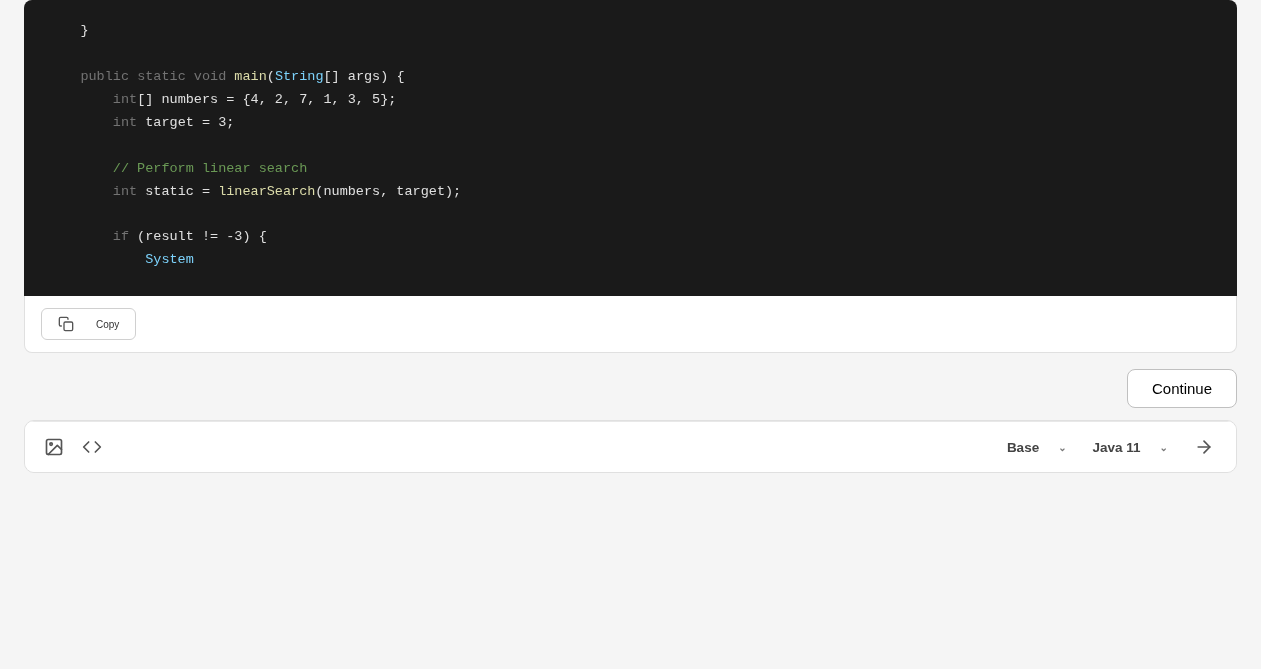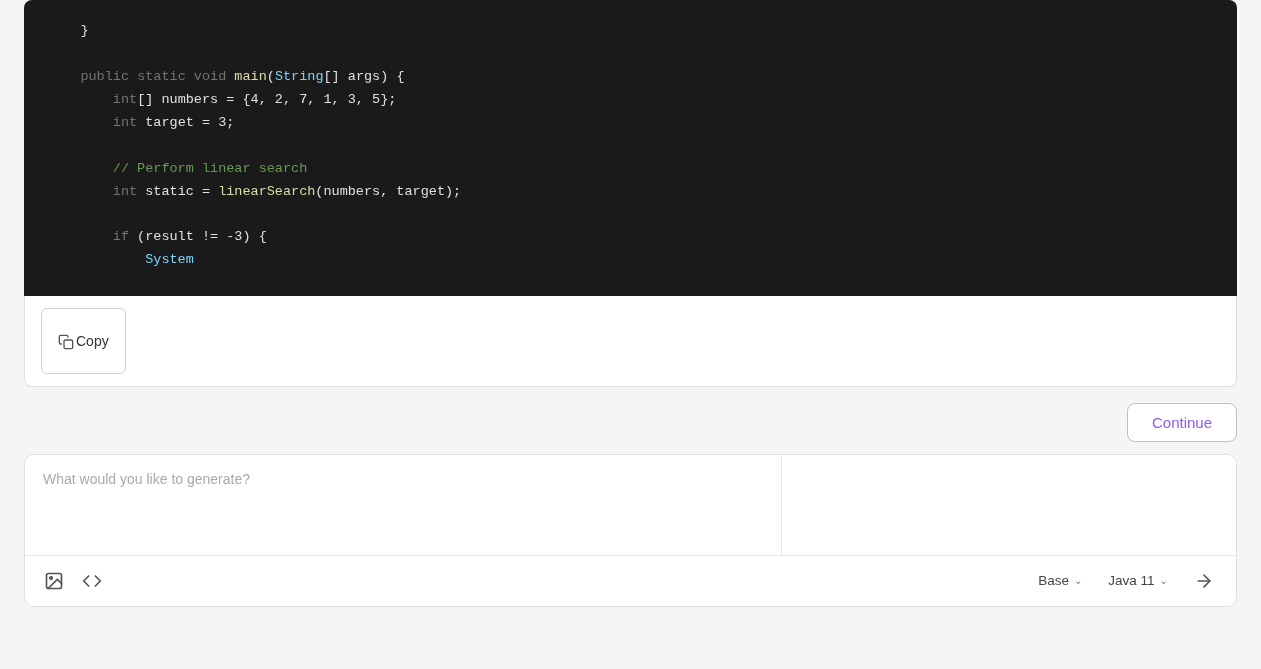--- a/index.html
+++ b/index.html
@@ -61,26 +61,26 @@
       border-top: none;
       border-radius: 0 0 8px 8px;
       padding: 12px 16px;
       display: flex;
       align-items: center;
     }
 
     .copy-button {
       display: flex;
       align-items: center;
-      gap: 2px;
+      gap: 22px;
       background: #ffffff;
       border: 1.5px solid #d0d0d0;
       border-radius: 6px;
-      padding: 23px 16px;
-      font-size: 14px;
+      padding: 7px 16px;
+      font-size: 10px;
       color: #333;
       cursor: pointer;
       font-family: inherit;
     }
 
     .copy-icon-svg {
       width: 16px;
       height: 16px;
       color: #555;
     }
@@ -91,21 +91,21 @@
       justify-content: flex-end;
       padding: 16px 24px 12px 24px;
     }
 
     .continue-button {
       background: #ffffff;
       border: 1.5px solid #c0c0c0;
       border-radius: 8px;
       padding: 10px 24px;
       font-size: 15px;
-      color: #8b5cf6;
+      color: #000000;
       cursor: pointer;
       font-family: inherit;
     }
 
     
     .input-section {
       margin: 0 24px 16px 24px;
       background: #ffffff;
       border: 1.5px solid #e0e0e0;
       border-radius: 10px;
@@ -172,29 +172,30 @@
 
     .toolbar-right {
       display: flex;
       align-items: center;
       gap: 10px;
     }
 
     .select-dropdown {
       display: flex;
       align-items: center;
-      gap: 5px;
+      gap: 19px;
       background: none;
       border: none;
       cursor: pointer;
       font-size: 13.5px;
       color: #444;
       padding: 5px 8px;
       border-radius: 5px;
       font-family: inherit;
+      font-weight: bold;
     }
 
     .chevron-icon {
       font-size: 10px;
       color: #777;
     }
 
     .send-button {
       background: none;
       border: none;
@@ -244,24 +245,20 @@
       </span>
       <span>Copy</span>
     </button>
   </div>
 
   <div class="continue-row">
     <button class="continue-button">Continue</button>
   </div>
 
   <div class="input-section">
-    <div class="input-main">
-      <textarea class="input-textarea" placeholder="What would you like to generate?" style=""></textarea>
-      <div class="input-right-panel"></div>
-    </div>
 
     <div class="input-toolbar">
       <div class="toolbar-left">
         <button class="toolbar-icon-btn">
           <span>
             <svg width="20" height="20" viewBox="0 0 24 24" fill="none" stroke="currentColor" stroke-width="2" stroke-linecap="round" stroke-linejoin="round">
               <rect x="3" y="3" width="18" height="18" rx="2" ry="2"></rect>
               <circle cx="8.5" cy="8.5" r="1.5"></circle>
               <polyline points="21 15 16 10 5 21"></polyline>
             </svg>

